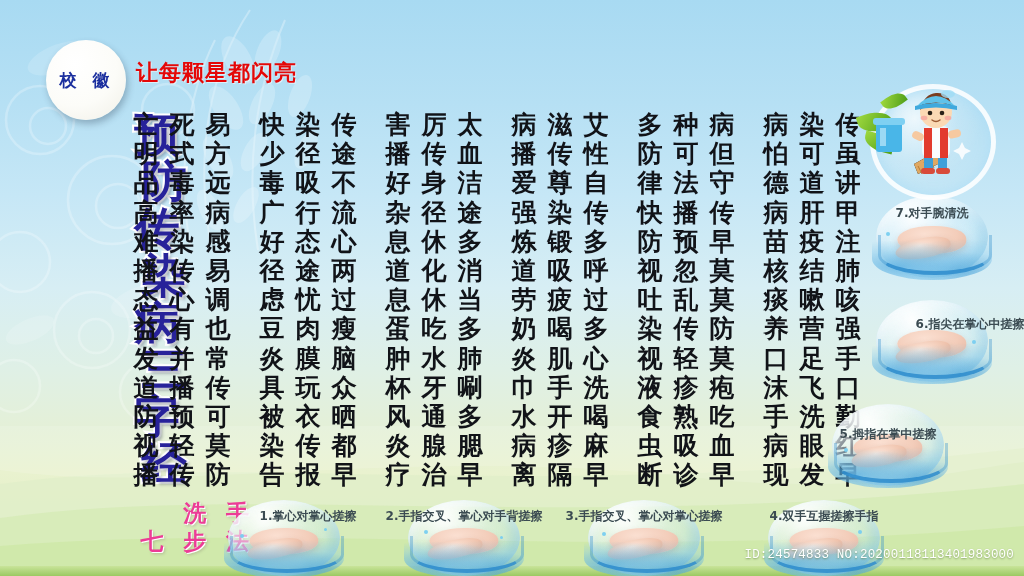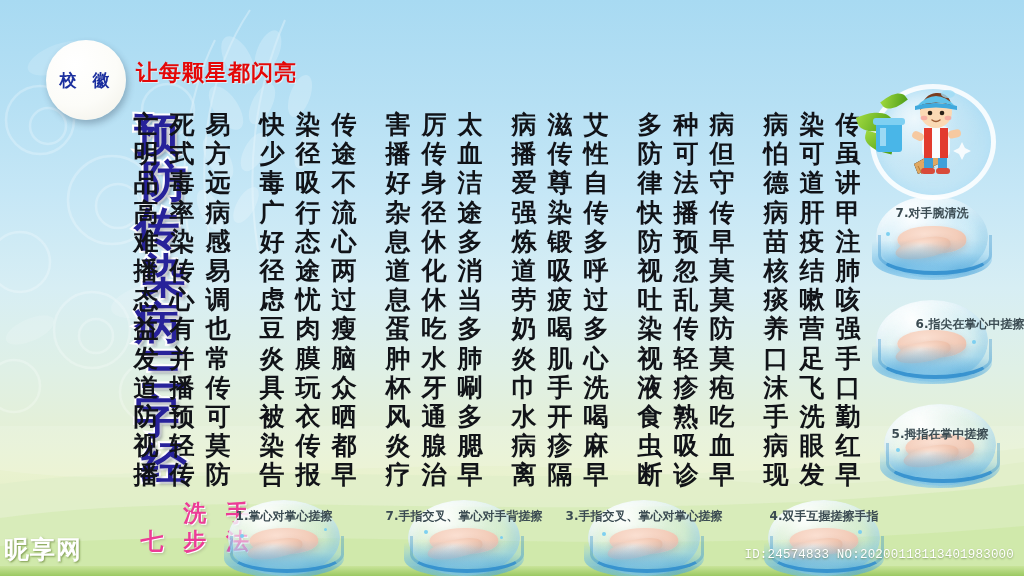--- a/index.html
+++ b/index.html
@@ -535,32 +535,32 @@
   </div>
 
   <div class="bubble" style="left:228px;top:500px;width:112px;height:76px;">
     <div class="ball"></div>
     <div class="hand"></div>
     <div class="hand2"></div>
     <div class="splash"></div>
     <div class="arc"></div>
     <div class="drop" style="left:12px;top:34px;width:4px;height:4px;"></div>
     <div class="drop" style="left:96px;top:28px;width:3px;height:3px;"></div>
-    <div class="cap" style="top:8px;">1.掌心对掌心搓擦</div>
+    <div class="cap" style="top:8px;margin-left:24px;">1.掌心对掌心搓擦</div>
   </div>
 
   <div class="bubble" style="left:408px;top:500px;width:112px;height:76px;">
     <div class="ball"></div>
     <div class="hand"></div>
     <div class="hand2"></div>
     <div class="splash"></div>
     <div class="arc"></div>
     <div class="drop" style="left:16px;top:30px;width:4px;height:4px;"></div>
     <div class="drop" style="left:92px;top:36px;width:3px;height:3px;"></div>
-    <div class="cap" style="top:8px;">7.手指交叉、掌心对手背搓擦</div>
+    <div class="cap" style="top:8px;">2.手指交叉、掌心对手背搓擦</div>
   </div>
 
   <div class="bubble" style="left:588px;top:500px;width:112px;height:76px;">
     <div class="ball"></div>
     <div class="hand"></div>
     <div class="hand2"></div>
     <div class="splash"></div>
     <div class="arc"></div>
     <div class="drop" style="left:14px;top:32px;width:4px;height:4px;"></div>
     <div class="cap" style="top:8px;">3.手指交叉、掌心对掌心搓擦</div>
@@ -589,21 +589,21 @@
   <div class="bubble" style="left:876px;top:300px;width:112px;height:82px;">
     <div class="ball"></div>
     <div class="hand"></div>
     <div class="hand2"></div>
     <div class="splash"></div>
     <div class="arc"></div>
     <div class="drop" style="left:96px;top:40px;width:4px;height:4px;"></div>
     <div class="cap" style="top:16px;margin-left:38px;">6.指尖在掌心中搓擦</div>
   </div>
 
-  <div class="bubble" style="left:884px;top:404px;width:112px;height:82px;">
+  <div class="bubble" style="left:832px;top:404px;width:112px;height:82px;">
     <div class="ball"></div>
     <div class="hand"></div>
     <div class="hand2"></div>
     <div class="splash"></div>
     <div class="arc"></div>
     <div class="drop" style="left:12px;top:44px;width:4px;height:4px;"></div>
     <div class="cap" style="top:22px;">5.拇指在掌中搓擦</div>
   </div>
 
   <div class="boy-wrap">
@@ -654,18 +654,17 @@
       <circle cx="80" cy="31" r="2.3" fill="#2a2118"></circle>
       <ellipse cx="62" cy="36" rx="3.4" ry="2.2" fill="#f6a7a0" opacity=".85"></ellipse>
       <ellipse cx="86" cy="36" rx="3.4" ry="2.2" fill="#f6a7a0" opacity=".85"></ellipse>
       <path d="M70 38 Q74 41 78 38" stroke="#9c5a33" stroke-width="1.4" fill="none" stroke-linecap="round"></path>
 
       <path d="M100 60 l3 6 6 3 -6 3 -3 6 -3 -6 -6 -3 6 -3 z" fill="#ffffff" opacity=".85"></path>
     </svg>
   </div>
 
   <div class="wm">
-    <span class="cn">昵享网</span>
   </div>
 
   <div class="idtext">ID:24574833 NO:20200118113401983000</div>
 
 </div>
 
 </body></html>

